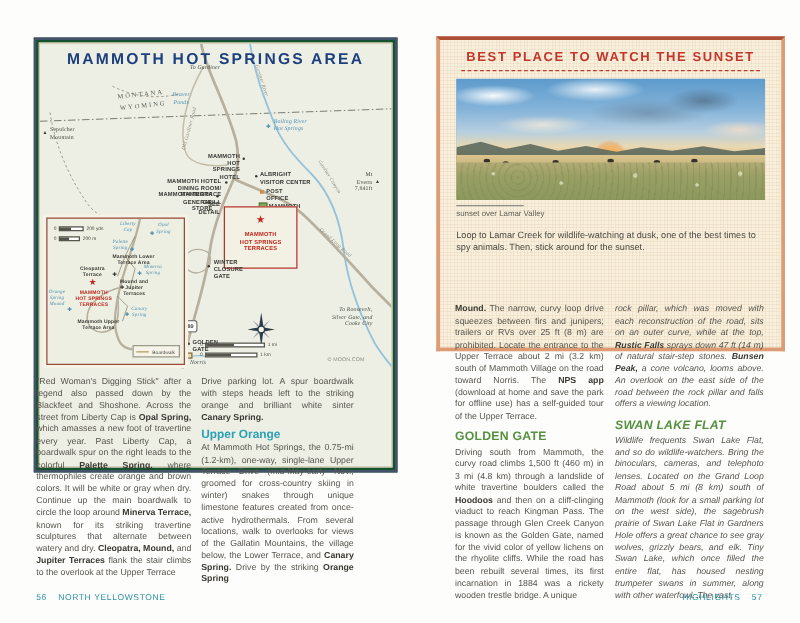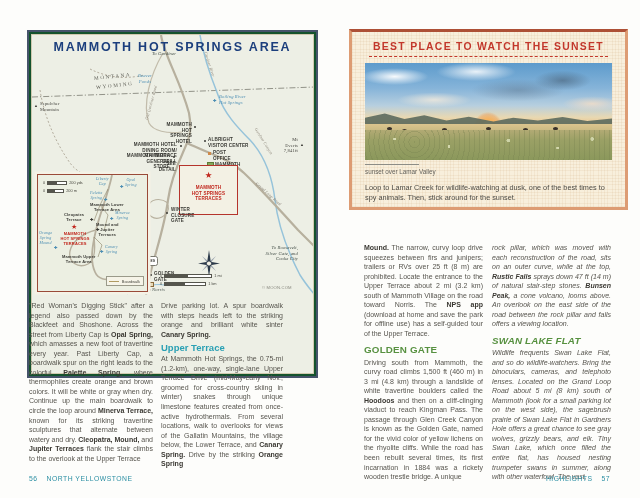--- a/index.html
+++ b/index.html
@@ -55,21 +55,21 @@
   .bodycol{position:absolute;font-size:7px;line-height:9.55px;color:#57554e;text-align:justify;}
   .bodycol .b{font-weight:bold;color:#3b3933;}
   .h-teal{font-size:9.5px;font-weight:bold;color:#2aa0b4;margin:3.5px 0 2px;text-align:left;}
   .h-green{font-size:9.8px;font-weight:bold;color:#579140;margin:7px 0 2.5px;letter-spacing:.2px;text-align:left;}
   .pfoot{position:absolute;top:475px;font-size:6.8px;color:#2b8fa3;letter-spacing:.5px;}
   .pfoot .pnum{margin-right:9px;}
   .pfoot-r{left:480px;width:130px;text-align:right;}
   .pfoot-r .pnum{margin-left:9px;margin-right:0;}
 
   
-  .callout{position:absolute;left:349px;top:29px;width:279px;height:181px;box-sizing:border-box;
+  .callout{position:absolute;left:349px;top:29px;width:279px;height:252px;box-sizing:border-box;
     background-color:#f8efdc;
     background-image:repeating-linear-gradient(0deg,rgba(193,146,92,.10) 0 .8px,transparent .8px 2.8px),
                      repeating-linear-gradient(90deg,rgba(193,146,92,.10) 0 .8px,transparent .8px 2.8px);
     border:3px solid #dd9c73;border-top-color:#ad5036;}
   .callout-title{margin-top:9px;text-align:center;font-size:10.4px;font-weight:bold;
     color:#c2372b;letter-spacing:1.3px;}
   .callout-dash{margin:4px 17px 0;border-bottom:1.6px dashed #c2372b;height:0;}
   .photo{position:relative;margin:6px 13px 0;height:97px;overflow:hidden;background:#86b4d9;}
   .sky{position:absolute;inset:0;background:
     radial-gradient(ellipse 46px 16px at 80% 18%,rgba(66,86,106,.55),transparent 62%),
@@ -246,21 +246,21 @@
 Terrace Area</div>
         <div class="legendbox">Boardwalk</div>
       </div>
 
     </div>
   </div>
 
   <div class="bodycol" style="left:29px;top:301px;width:124px;"><span>"Red Woman's Digging Stick" after a legend also passed down by the Blackfeet and Shoshone. Across the street from Liberty Cap is </span><span class="b">Opal Spring,</span><span> which amasses a new foot of travertine every year. Past Liberty Cap, a boardwalk spur on the right leads to the colorful </span><span class="b">Palette Spring,</span><span> where thermophiles create orange and brown colors. It will be white or gray when dry. Continue up the main boardwalk to circle the loop around </span><span class="b">Minerva Terrace,</span><span> known for its striking travertine sculptures that alternate between watery and dry. </span><span class="b">Cleopatra, Mound,</span><span> and </span><span class="b">Jupiter Terraces</span><span> flank the stair climbs to the overlook at the Upper Terrace</span></div>
   <div class="bodycol" style="left:161px;top:301px;width:122px;">
     <span><span>Drive parking lot. A spur boardwalk with steps heads left to the striking orange and brilliant white sinter </span><span class="b">Canary Spring.</span></span>
-    <div class="h-teal">Upper Terrace</div>
+    <div class="h-teal">Upper Orange</div>
     <span><span>At Mammoth Hot Springs, the 0.75-mi (1.2-km), one-way, single-lane Upper Terrace Drive (mid-May-early Nov.; groomed for cross-country skiing in winter) snakes through unique limestone features created from once-active hydrothermals. From several locations, walk to overlooks for views of the Gallatin Mountains, the village below, the Lower Terrace, and </span><span class="b">Canary Spring.</span><span> Drive by the striking </span><span class="b">Orange Spring</span></span>
   </div>
   <div class="pfoot" style="left:29px;">
     <span class="pnum">56</span><span>NORTH YELLOWSTONE</span>
   </div>
 
   <div class="callout">
     <div class="callout-title">BEST PLACE TO WATCH THE SUNSET</div>
     <div class="callout-dash"></div>
     <div class="photo">

